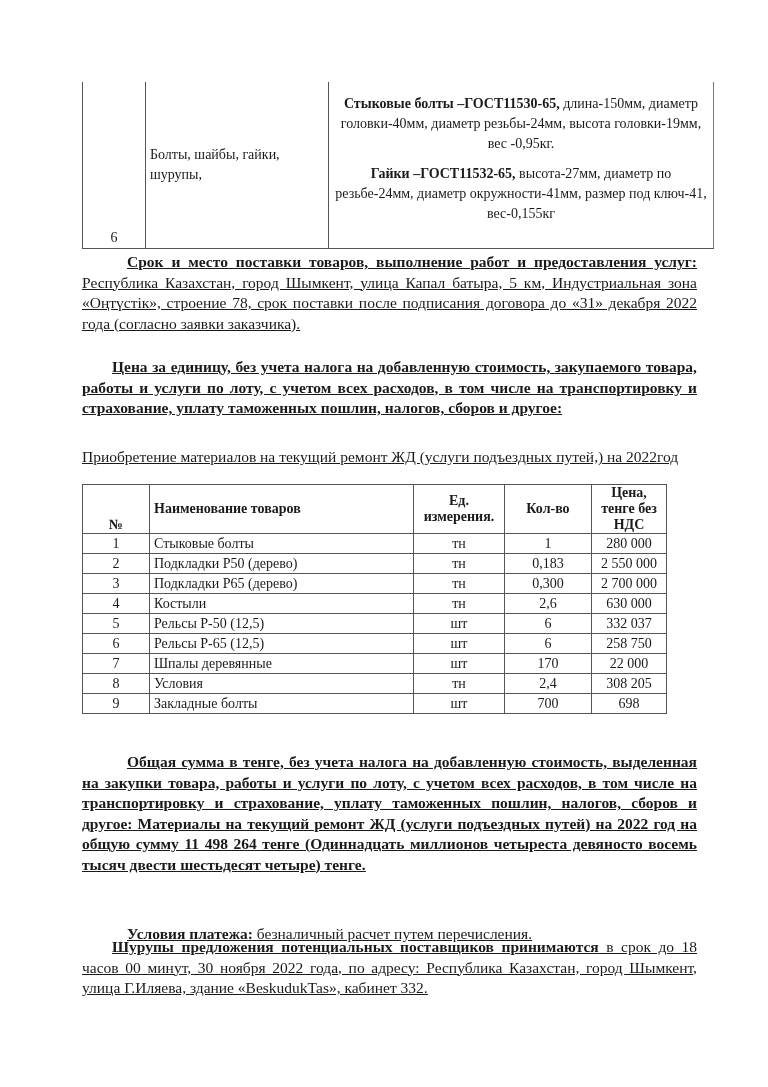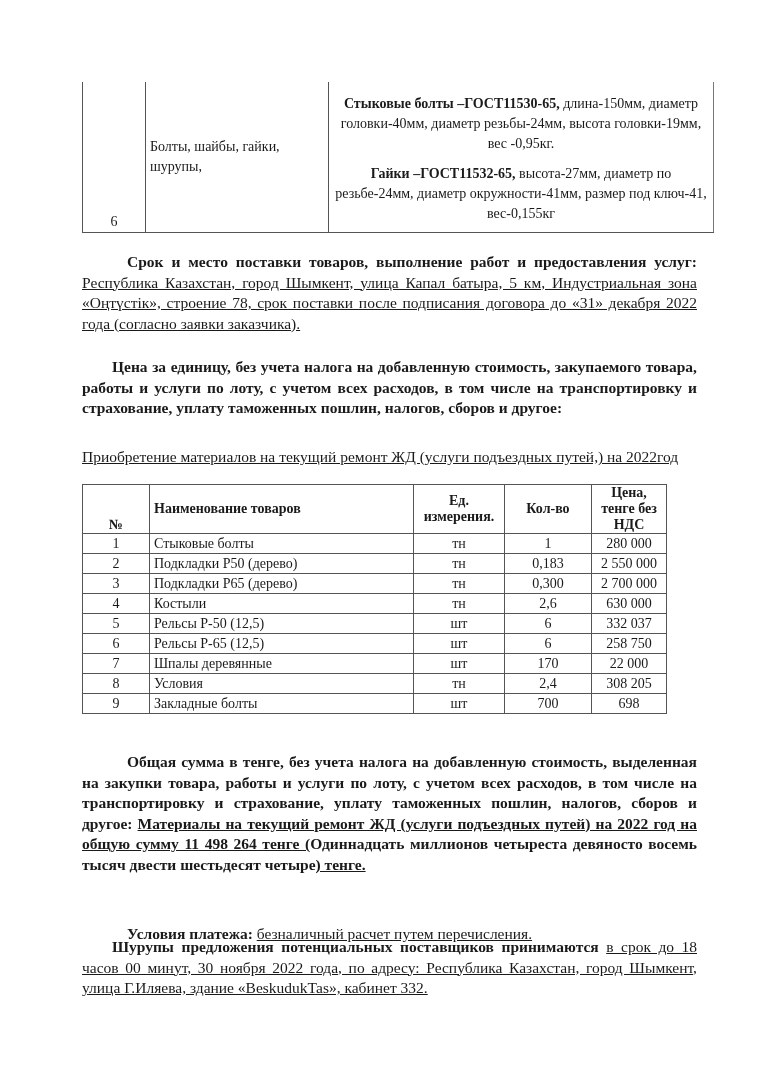--- a/index.html
+++ b/index.html
@@ -10,23 +10,23 @@
     }
 
     
     .spec-table { position: absolute; left: 82px; top: 82px; width: 632px; border-collapse: collapse; font-size: 14px; }
     .spec-table td { border: 1px solid #555; vertical-align: top; padding: 0; }
     .spec-table tr td { border-top: none; }
     .spec-table td.num { width: 62px; text-align: center; vertical-align: bottom; padding-bottom: 2px; border-left: 1px solid #555; }
     .spec-table td.name { width: 178px; vertical-align: middle; padding-left: 4px; line-height: 20px; }
     .spec-table td.desc { padding: 12px 6px 8px 6px; line-height: 20px; border-right: 1px solid #777; text-align: center; }
     .spec-table td.desc p { margin: 0 0 10px 0; }
-    .spec-table td.desc p:last-child { margin-bottom: 0; }
+    .spec-table td.desc p:last-child { margin-bottom: 16px; }
 
-    .para { position: absolute; left: 82px; width: 615px; font-size: 15.5px; line-height: 20.5px; text-align: justify; }
+    .para { position: absolute; left: 82px; width: 615px; font-size: 15.5px; line-height: 20.5px; text-align: justify; text-decoration: underline; }
     .bold { font-weight: bold; }
     .u { text-decoration: underline; }
     .indent { text-indent: 45px; }
     .indent-sm { text-indent: 30px; margin-top: 7px; }
 
     
     .price-table { position: absolute; left: 82px; top: 484px; width: 585px; border-collapse: collapse; font-size: 14px; }
     .price-table th, .price-table td { border: 1px solid #555; padding: 0 4px; height: 19px; }
     .price-table th { font-weight: bold; height: 38px; text-align: center; line-height: 16px; }
     .price-table th.num { vertical-align: bottom; width: 58px; }

